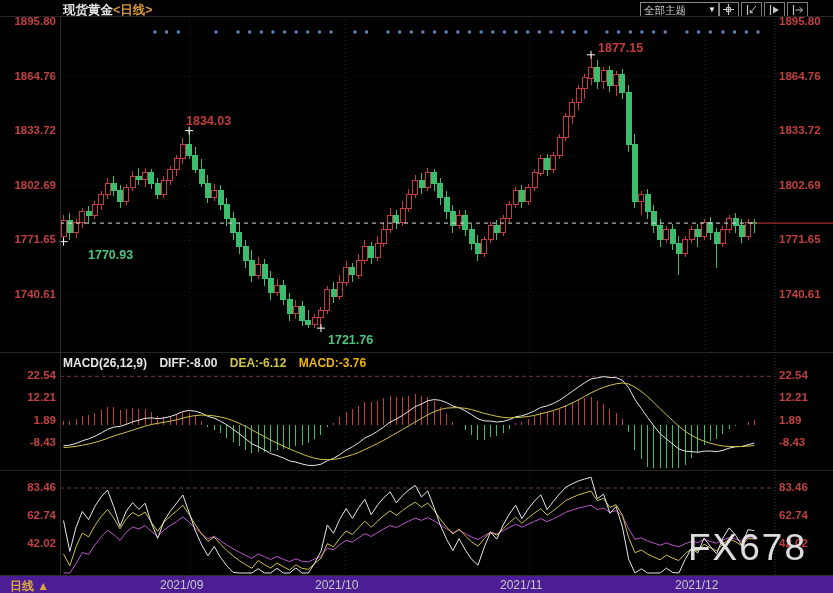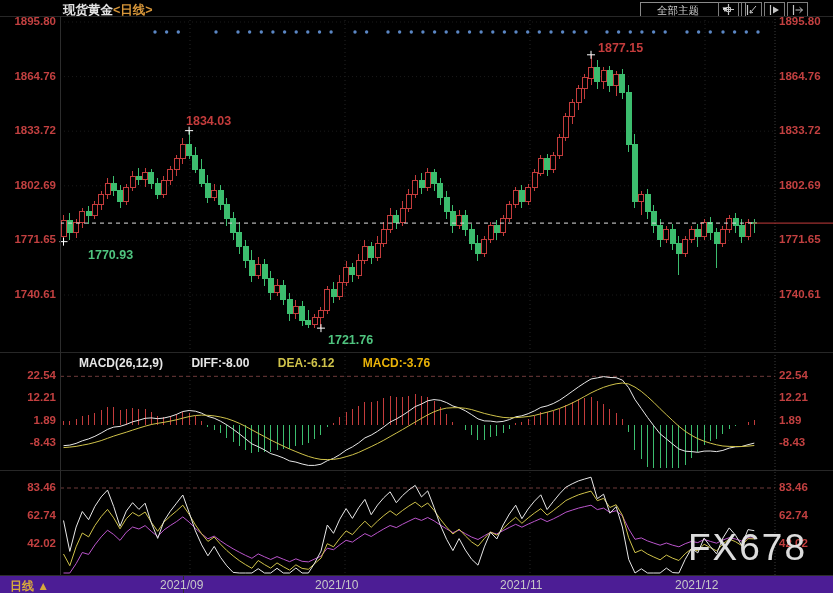--- a/index.html
+++ b/index.html
@@ -5,29 +5,29 @@
   html,body{margin:0;padding:0;background:#000;}
   #screen{position:relative;width:833px;height:593px;background:#000;overflow:hidden;
           font-family:"Liberation Sans","DejaVu Sans",sans-serif;}
   .lbl{position:absolute;font-size:11.5px;font-weight:bold;color:#c24040;line-height:13px;white-space:nowrap;}
   .lbl.left{left:6px;width:50px;text-align:right;}
   .lbl.right{left:779px;width:53px;text-align:left;}
   .titlebar{position:absolute;left:0;top:0;width:833px;height:16px;}
   .title-name{position:absolute;left:63px;top:2px;font-size:12.5px;font-weight:bold;color:#e2e2e2;}
   .title-period{color:#d8973a;}
   .dropdown{position:absolute;left:640px;top:2px;width:72px;height:13px;border:1px solid #8a8a8a;
-            display:flex;align-items:center;justify-content:space-between;padding:0 16px;cursor:pointer;}
+            display:flex;align-items:center;justify-content:space-between;padding:0 3px;cursor:pointer;}
   .dropdown .dd-label{font-size:10.5px;color:#cfcfcf;line-height:12px;}
   .dropdown .dd-caret{font-size:8px;color:#f0f0f0;}
   .iconbtn{position:absolute;top:2px;width:19px;height:13px;border:1px solid #7d7d7d;
            display:flex;align-items:center;justify-content:center;cursor:pointer;}
   .hline{position:absolute;left:0;width:833px;height:1px;background:#272727;}
   .vline-left{position:absolute;left:60px;top:16px;width:1px;height:559px;background:#2c2c2c;}
   .hdr{position:absolute;left:63px;font-size:12px;font-weight:bold;white-space:nowrap;}
-  .hdr span{margin-right:9px;margin-left:16px;}
+  .hdr span{margin-right:9px;}
   .c-white{color:#e6e6e6;} .c-yellow{color:#cfc24a;} .c-purple{color:#eab308;}
   .statusbar{position:absolute;left:0;top:575px;width:833px;height:18px;background:#4c1d95;border-top:1px solid #2e2e2e;}
   .status-tab{position:absolute;left:10px;top:2px;font-size:12px;font-weight:bold;color:#d8a93c;cursor:pointer;}
   .status-divider{position:absolute;left:183px;top:0;width:1px;height:18px;background:#2e2e2e;}
   .month-lbl{position:absolute;top:2px;width:60px;font-size:12px;color:#c8c8c8;}
   .watermark{position:absolute;left:688px;top:527px;font-size:37px;letter-spacing:2px;color:#e8e8e8;opacity:.95;}
   #chart{position:absolute;left:0;top:0;}
 </style>
 </head>
 <body>

